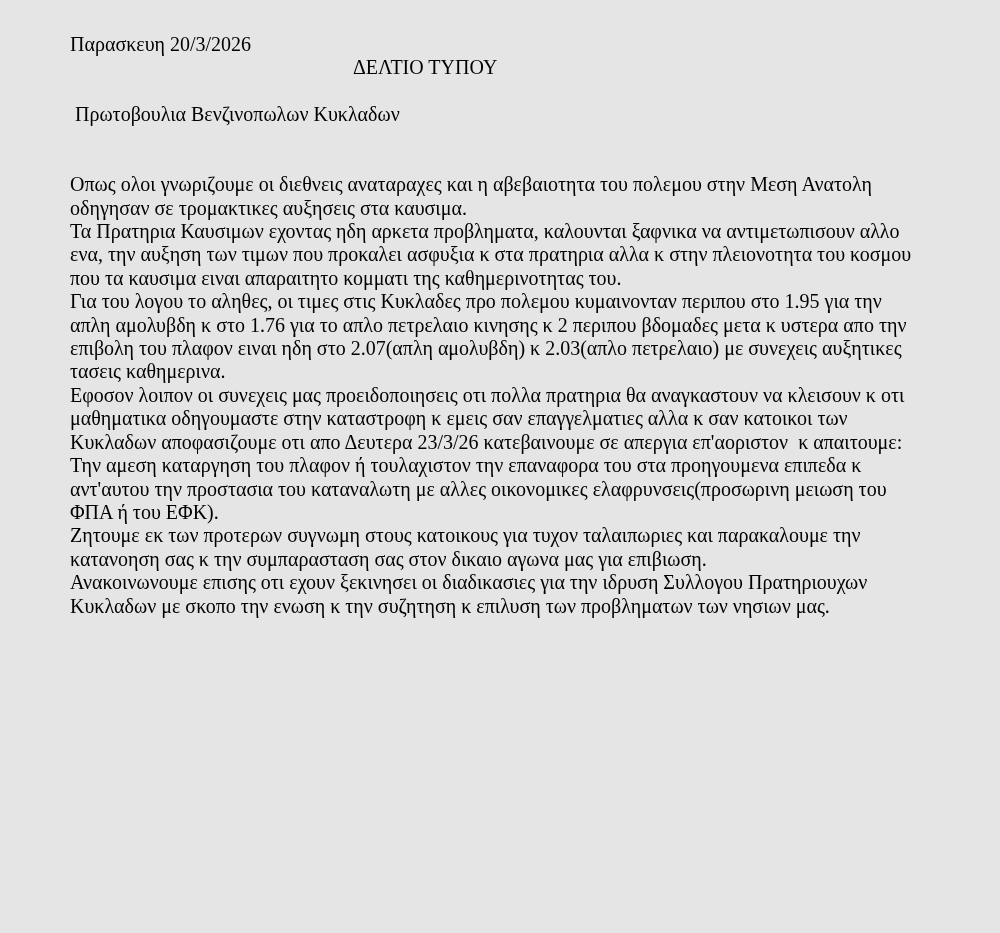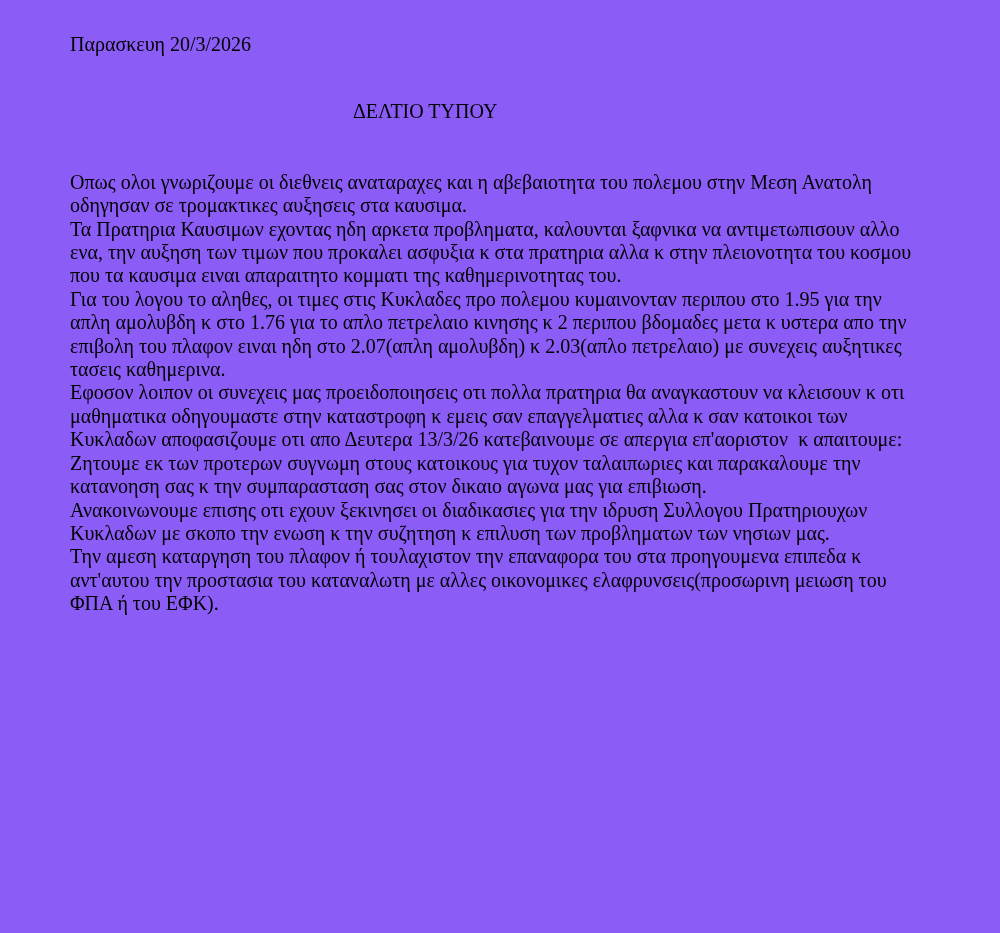--- a/index.html
+++ b/index.html
@@ -6,75 +6,75 @@
     margin: 0;
     padding: 0;
     background: #ffffff;
   }
   .page {
     position: relative;
     width: 1000px;
     height: 933px;
     box-sizing: border-box;
     padding: 33px 55px 0 70px;
-    background: #8b5cf6;
+    background: #e5e5e5;
     color: #000000;
     font-family: "Liberation Serif", "DejaVu Serif", serif;
     font-size: 20px;
     line-height: 23.4px;
     overflow: hidden;
   }
   .line, .para {
     white-space: pre-wrap; 
     margin: 0;
     max-width: 875px;
   }
   .title-line {
     padding-left: 283px; 
-    margin-top: 44px;
   }
   .subtitle-line {
     margin-top: 23px; 
   }
   .para-first {
     margin-top: 47px; 
   }
   .para {
   }
 </style>
 </head>
 <body>
 
 <div class="page">
 
   <div class="line">Παρασκευη 20/3/2026</div>
 
   <div class="line title-line">ΔΕΛΤΙΟ ΤΥΠΟΥ</div>
 
+  <div class="line subtitle-line"> Πρωτοβουλια Βενζινοπωλων Κυκλαδων</div>
 
   <div class="para para-first">Οπως ολοι γνωριζουμε οι διεθνεις αναταραχες και η αβεβαιοτητα του πολεμου στην Μεση Ανατολη
 οδηγησαν σε τρομακτικες αυξησεις στα καυσιμα.</div>
 
   <div class="para">Τα Πρατηρια Καυσιμων εχοντας ηδη αρκετα προβληματα, καλουνται ξαφνικα να αντιμετωπισουν αλλο
 ενα, την αυξηση των τιμων που προκαλει ασφυξια κ στα πρατηρια αλλα κ στην πλειονοτητα του κοσμου
 που τα καυσιμα ειναι απαραιτητο κομματι της καθημερινοτητας του.</div>
 
 
   <div class="para">Για του λογου το αληθες, οι τιμες στις Κυκλαδες προ πολεμου κυμαινονταν περιπου στο 1.95 για την
 απλη αμολυβδη κ στο 1.76 για το απλο πετρελαιο κινησης κ 2 περιπου βδομαδες μετα κ υστερα απο την
 επιβολη του πλαφον ειναι ηδη στο 2.07(απλη αμολυβδη) κ 2.03(απλο πετρελαιο) με συνεχεις αυξητικες
 τασεις καθημερινα.</div>
 
 
   <div class="para">Εφοσον λοιπον οι συνεχεις μας προειδοποιησεις οτι πολλα πρατηρια θα αναγκαστουν να κλεισουν κ οτι
 μαθηματικα οδηγουμαστε στην καταστροφη κ εμεις σαν επαγγελματιες αλλα κ σαν κατοικοι των
-Κυκλαδων αποφασιζουμε οτι απο Δευτερα 13/3/26 κατεβαινουμε σε απεργια επ'αοριστον  κ απαιτουμε:</div>
+Κυκλαδων αποφασιζουμε οτι απο Δευτερα 23/3/26 κατεβαινουμε σε απεργια επ'αοριστον  κ απαιτουμε:</div>
+
+  <div class="para">Την αμεση καταργηση του πλαφον ή τουλαχιστον την επαναφορα του στα προηγουμενα επιπεδα κ
+αντ'αυτου την προστασια του καταναλωτη με αλλες οικονομικες ελαφρυνσεις(προσωρινη μειωση του
+ΦΠΑ ή του ΕΦΚ).</div>
 
   <div class="para">Ζητουμε εκ των προτερων συγνωμη στους κατοικους για τυχον ταλαιπωριες και παρακαλουμε την
 κατανοηση σας κ την συμπαρασταση σας στον δικαιο αγωνα μας για επιβιωση.
 Ανακοινωνουμε επισης οτι εχουν ξεκινησει οι διαδικασιες για την ιδρυση Συλλογου Πρατηριουχων
 Κυκλαδων με σκοπο την ενωση κ την συζητηση κ επιλυση των προβληματων των νησιων μας.</div>
 
-  <div class="para">Την αμεση καταργηση του πλαφον ή τουλαχιστον την επαναφορα του στα προηγουμενα επιπεδα κ
-αντ'αυτου την προστασια του καταναλωτη με αλλες οικονομικες ελαφρυνσεις(προσωρινη μειωση του
-ΦΠΑ ή του ΕΦΚ).</div>
-
 </div>
 
 </body></html>

